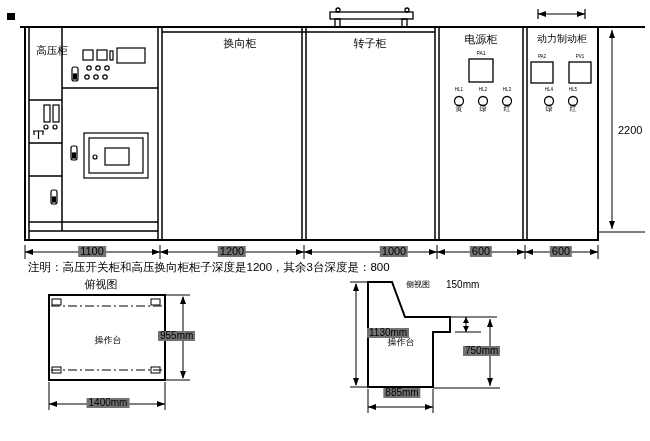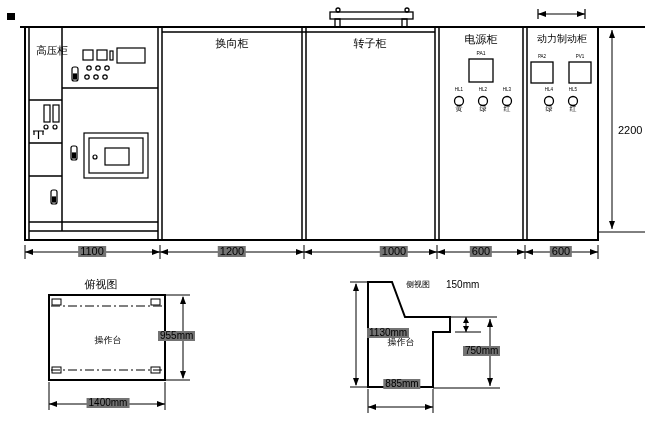--- a/index.html
+++ b/index.html
@@ -106,21 +106,21 @@
 
     <path d="M368,282 L392,282 L405,317 L450,317 L450,332 L433,332 L433,387 L368,387 Z" stroke="#000" stroke-width="2" fill="none"></path>
     <path d="M350,282 H368 M350,387 H368 M356,284 V385 M450,317 H497 M455,332 H481 M466,317 V332 M490,319 V386 M433,388 H500 M368,389 V413 M433,389 V413 M368,407 H433" stroke="#000" stroke-width="1" fill="none"></path>
     <path d="M356,283 L353,291 L359,291 Z M356,386 L353,378 L359,378 Z
              M466,317 L463,323 L469,323 Z M466,332 L463,326 L469,326 Z
              M490,319 L487,327 L493,327 Z M490,386 L487,378 L493,378 Z
              M368,407 L376,404 L376,410 Z M433,407 L425,404 L425,410 Z" fill="#000"></path>
   </svg>
 
   <span class="t cx" style="left:45px;top:45px;font-size:10.5px;padding-left:14px;">高压柜</span>
-  <span class="t cx f11" style="left:232px;top:38px;">换向柜</span>
+  <span class="t cx f11" style="left:240px;top:38px;">换向柜</span>
   <span class="t cx f11" style="left:370px;top:38px;text-align:center;">转子柜</span>
   <span class="t cx f11" style="left:481px;top:34px;">电源柜</span>
   <span class="t cx f10" style="left:562px;top:34px;">动力制动柜</span>
 
   <span class="t cx f5" style="left:481px;top:51px;">PA1</span>
   <span class="t cx f45" style="left:542px;top:55px;">PA2</span>
   <span class="t cx f45" style="left:580px;top:55px;">PV1</span>
 
   <span class="t cx f45" style="left:459px;top:88px;">HL1</span>
   <span class="t cx f45" style="left:483px;top:88px;">HL2</span>
@@ -135,26 +135,27 @@
   <span class="t cx f7" style="left:573px;top:105px;">红</span>
 
   <span class="t" style="left:618px;top:125px;font-size:11px;text-align:center;">2200</span>
 
   <span class="t cx wbg f11" style="left:92px;top:246px;">1100</span>
   <span class="t cx wbg f11" style="left:232px;top:246px;">1200</span>
   <span class="t cx wbg f11" style="left:370px;top:246px;margin-left:24px;">1000</span>
   <span class="t cx wbg f11" style="left:481px;top:246px;">600</span>
   <span class="t cx wbg f11" style="left:561px;top:246px;">600</span>
 
+  <span class="t" style="left:28px;top:262px;font-size:11.5px;">注明：高压开关柜和高压换向柜柜子深度是1200，其余3台深度是：800</span>
 
   <span class="t cx f11" style="left:101px;top:279px;">俯视图</span>
   <span class="t cx f9" style="left:108px;top:336px;">操作台</span>
   <span class="t wbg f10" style="left:158px;top:331px;">955mm</span>
   <span class="t cx wbg f10" style="left:108px;top:398px;">1400mm</span>
 
   <span class="t cx f8" style="left:418px;top:281px;">侧视图</span>
   <span class="t cx f9" style="left:401px;top:338px;">操作台</span>
   <span class="t wbg f10" style="left:329px;top:328px;margin-left:38px;">1130mm</span>
   <span class="t f10" style="left:446px;top:280px;">150mm</span>
   <span class="t wbg f10" style="left:463px;top:346px;">750mm</span>
-  <span class="t cx wbg f10" style="left:402px;top:379px;">885mm</span>
+  <span class="t cx wbg f10" style="left:402px;top:388px;">885mm</span>
 
 </div>
 
 </body></html>

